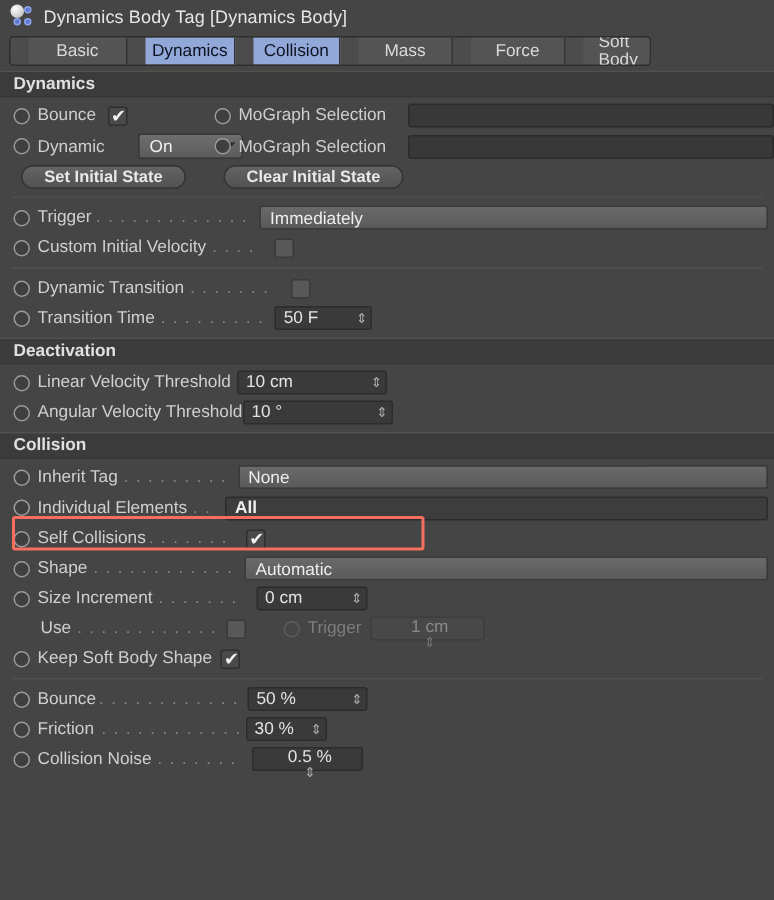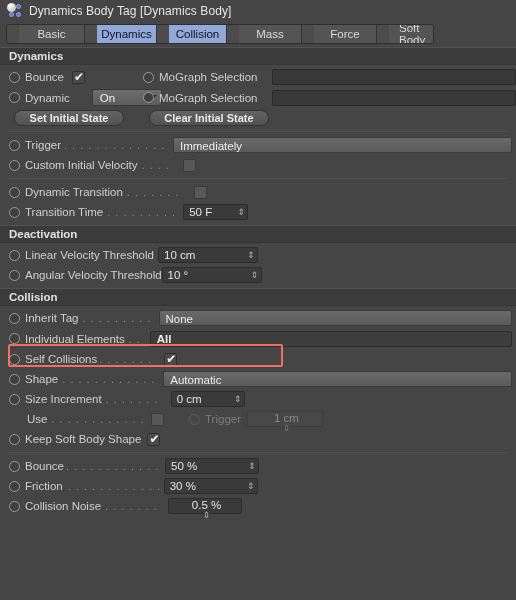--- a/index.html
+++ b/index.html
@@ -390,31 +390,31 @@
       <div style="flex:0 0 6px;"></div>
       <div class="chk on"></div>
     </div>
 
     <div class="divider"></div>
 
     <div class="row">
       <div class="adot"></div>
       <div class="lbl">Bounce</div>
       <div class="dots" style="flex:0 0 auto;width:96px;margin-left:2px;">. . . . . . . . . . . . .</div>
-      <div class="field" style="width:94px;justify-content:center;">
+      <div class="field" style="width:80px;justify-content:center;">
         <span class="fv">50 %</span>
         <span class="spin">⇕</span>
       </div>
     </div>
 
     <div class="row">
       <div class="adot"></div>
       <div class="lbl">Friction</div>
       <div class="dots" style="flex:0 0 auto;width:93px;margin-left:5px;">. . . . . . . . . . . . .</div>
-      <div class="field" style="width:94px;">
+      <div class="field" style="width:54px;">
         <span class="fv">30 %</span>
         <span class="spin">⇕</span>
       </div>
     </div>
 
     <div class="row">
       <div class="adot"></div>
       <div class="lbl">Collision Noise</div>
       <div class="dots" style="flex:0 0 auto;width:60px;margin-left:4px;">. . . . . . .</div>
       <div class="field" style="width:74px;flex-direction:column;">

